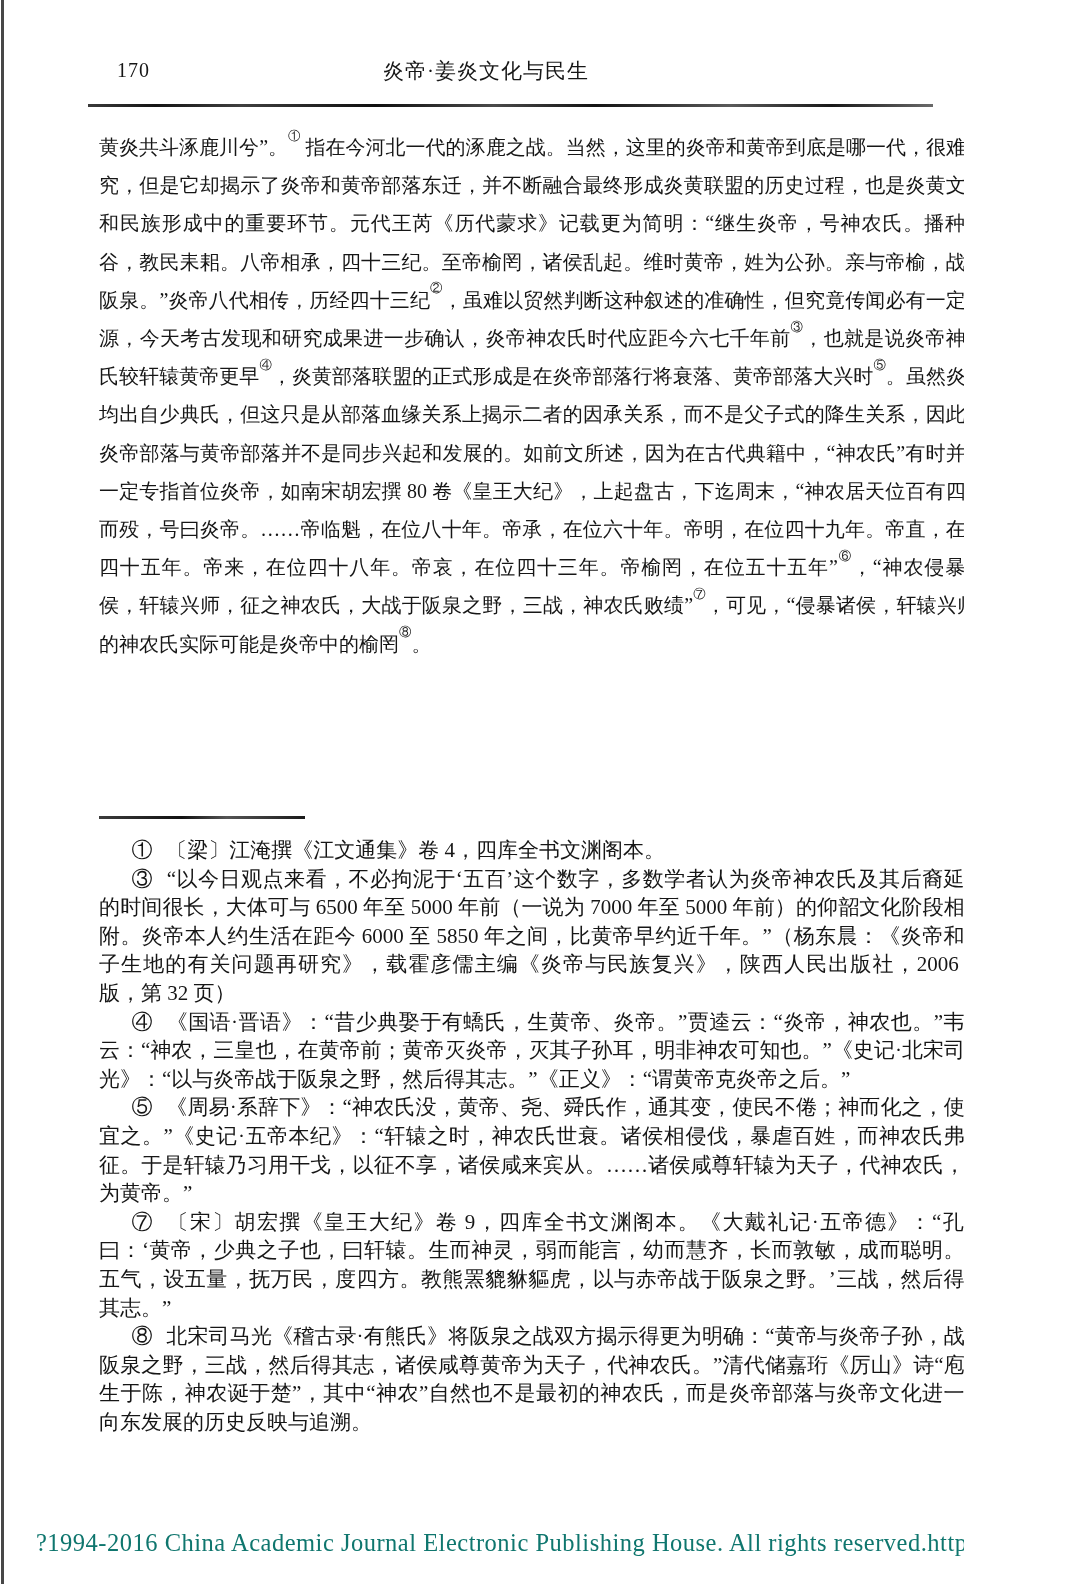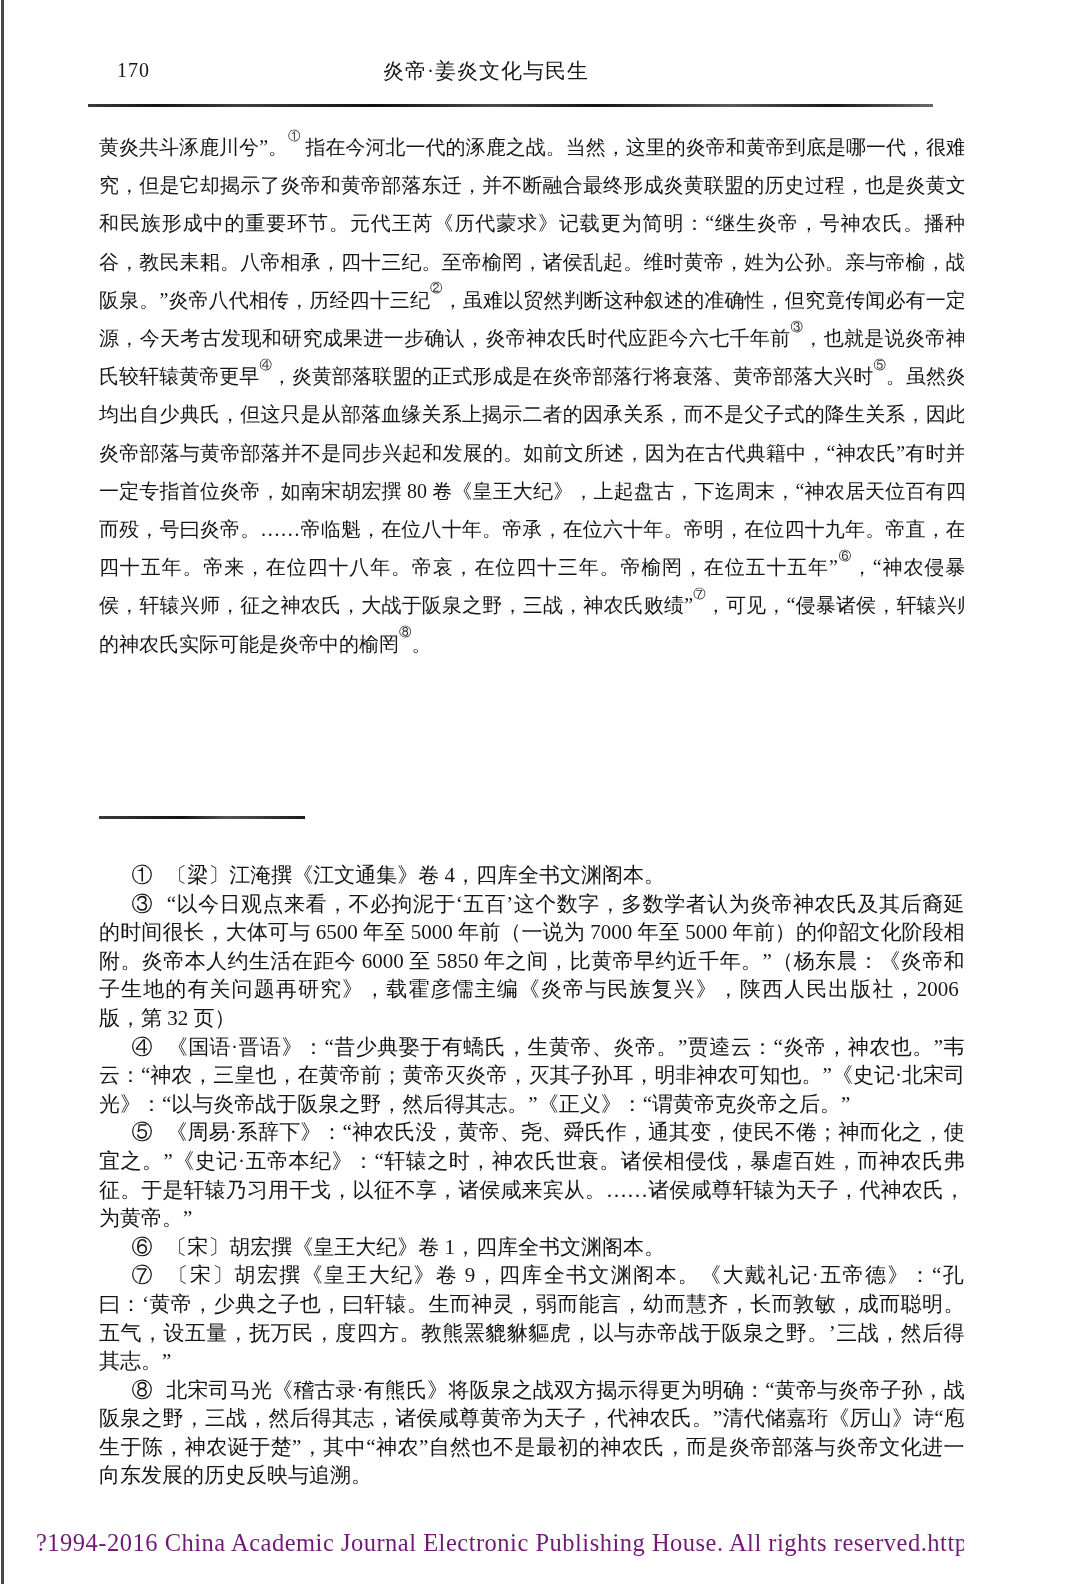--- a/index.html
+++ b/index.html
@@ -74,37 +74,36 @@
     background: linear-gradient(90deg, #3c3c3c 0%, #111 40%, #555 62%, #1a1a1a 100%);
   }
   
   .footnotes {
     position: absolute;
     left: 99px; top: 836px;
     width: 887px;
     font-size: 21px;
     line-height: 28.6px;
     text-align: justify;
-    margin-top: 25px;
   }
   .footnote {
     margin: 0;
     text-indent: 1.55em;
   }
   .fn-marker {
     margin-right: 0.65em;
   }
   
   .watermark {
     position: absolute;
     left: 36px; right: 40px; top: 1529px;
     display: flex;
     justify-content: space-between;
     font-size: 24.5px;
-    color: #701a75;
+    color: #0f766e;
     letter-spacing: 0.5px;
     white-space: nowrap;
   }
 </style>
 </head>
 <body>
 
 <div class="page">
 
   <div class="edge-left"></div>
@@ -116,21 +115,20 @@
 
   <p class="body-text"><span>黄炎共斗涿鹿川兮”。</span><sup class="fnref">①</sup><span> 指在今河北一代的涿鹿之战。当然，这里的炎帝和黄帝到底是哪一代，很难穷究，但是它却揭示了炎帝和黄帝部落东迁，并不断融合最终形成炎黄联盟的历史过程，也是炎黄文化和民族形成中的重要环节。元代王芮《历代蒙求》记载更为简明：“继生炎帝，号神农氏。播种百谷，教民耒耜。八帝相承，四十三纪。至帝榆罔，诸侯乱起。维时黄帝，姓为公孙。亲与帝榆，战于阪泉。”炎帝八代相传，历经四十三纪</span><sup class="fnref">②</sup><span>，虽难以贸然判断这种叙述的准确性，但究竟传闻必有一定起源，今天考古发现和研究成果进一步确认，炎帝神农氏时代应距今六七千年前</span><sup class="fnref">③</sup><span>，也就是说炎帝神农氏较轩辕黄帝更早</span><sup class="fnref">④</sup><span>，炎黄部落联盟的正式形成是在炎帝部落行将衰落、黄帝部落大兴时</span><sup class="fnref">⑤</sup><span>。虽然炎黄均出自少典氏，但这只是从部落血缘关系上揭示二者的因承关系，而不是父子式的降生关系，因此，炎帝部落与黄帝部落并不是同步兴起和发展的。如前文所述，因为在古代典籍中，“神农氏”有时并不一定专指首位炎帝，如南宋胡宏撰 80 卷《皇王大纪》，上起盘古，下迄周末，“神农居天位百有四年而殁，号曰炎帝。……帝临魁，在位八十年。帝承，在位六十年。帝明，在位四十九年。帝直，在位四十五年。帝来，在位四十八年。帝哀，在位四十三年。帝榆罔，在位五十五年”</span><sup class="fnref">⑥</sup><span>，“神农侵暴诸侯，轩辕兴师，征之神农氏，大战于阪泉之野，三战，神农氏败绩”</span><sup class="fnref">⑦</sup><span>，可见，“侵暴诸侯，轩辕兴师”的神农氏实际可能是炎帝中的榆罔</span><sup class="fnref">⑧</sup><span>。</span></p>
 
   <div class="fn-separator"></div>
 
   <div class="footnotes">
       <p class="footnote"><span class="fn-marker">①</span><span class="fn-text">〔梁〕江淹撰《江文通集》卷 4，四库全书文渊阁本。</span></p>
       <p class="footnote"><span class="fn-marker">③</span><span class="fn-text">“以今日观点来看，不必拘泥于‘五百’这个数字，多数学者认为炎帝神农氏及其后裔延续的时间很长，大体可与 6500 年至 5000 年前（一说为 7000 年至 5000 年前）的仰韶文化阶段相比附。炎帝本人约生活在距今 6000 至 5850 年之间，比黄帝早约近千年。”（杨东晨：《炎帝和妻子生地的有关问题再研究》，载霍彦儒主编《炎帝与民族复兴》，陕西人民出版社，2006 年版，第 32 页）</span></p>
       <p class="footnote"><span class="fn-marker">④</span><span class="fn-text">《国语·晋语》：“昔少典娶于有蟜氏，生黄帝、炎帝。”贾逵云：“炎帝，神农也。”韦昭云：“神农，三皇也，在黄帝前；黄帝灭炎帝，灭其子孙耳，明非神农可知也。”《史记·北宋司马光》：“以与炎帝战于阪泉之野，然后得其志。”《正义》：“谓黄帝克炎帝之后。”</span></p>
       <p class="footnote"><span class="fn-marker">⑤</span><span class="fn-text">《周易·系辞下》：“神农氏没，黄帝、尧、舜氏作，通其变，使民不倦；神而化之，使民宜之。”《史记·五帝本纪》：“轩辕之时，神农氏世衰。诸侯相侵伐，暴虐百姓，而神农氏弗能征。于是轩辕乃习用干戈，以征不享，诸侯咸来宾从。……诸侯咸尊轩辕为天子，代神农氏，是为黄帝。”</span></p>
-      <p class="footnote"><span class="fn-marker">⑥</span><span class="fn-text">〔宋〕胡宏撰《皇王大纪》卷 1，四库全书文渊阁本。</span></p>
       <p class="footnote"><span class="fn-marker">⑦</span><span class="fn-text">〔宋〕胡宏撰《皇王大纪》卷 9，四库全书文渊阁本。《大戴礼记·五帝德》：“孔子曰：‘黄帝，少典之子也，曰轩辕。生而神灵，弱而能言，幼而慧齐，长而敦敏，成而聪明。治五气，设五量，抚万民，度四方。教熊罴貔貅貙虎，以与赤帝战于阪泉之野。’三战，然后得行其志。”</span></p>
       <p class="footnote"><span class="fn-marker">⑧</span><span class="fn-text">北宋司马光《稽古录·有熊氏》将阪泉之战双方揭示得更为明确：“黄帝与炎帝子孙，战于阪泉之野，三战，然后得其志，诸侯咸尊黄帝为天子，代神农氏。”清代储嘉珩《厉山》诗“庖牺生于陈，神农诞于楚”，其中“神农”自然也不是最初的神农氏，而是炎帝部落与炎帝文化进一步向东发展的历史反映与追溯。</span></p>
     </div>
 
   <div class="watermark">
     <span>?1994-2016 China Academic Journal Electronic Publishing House. All rights reserved.</span>
     <span>http://www.cnki.net</span>
   </div>
 
 </div>

